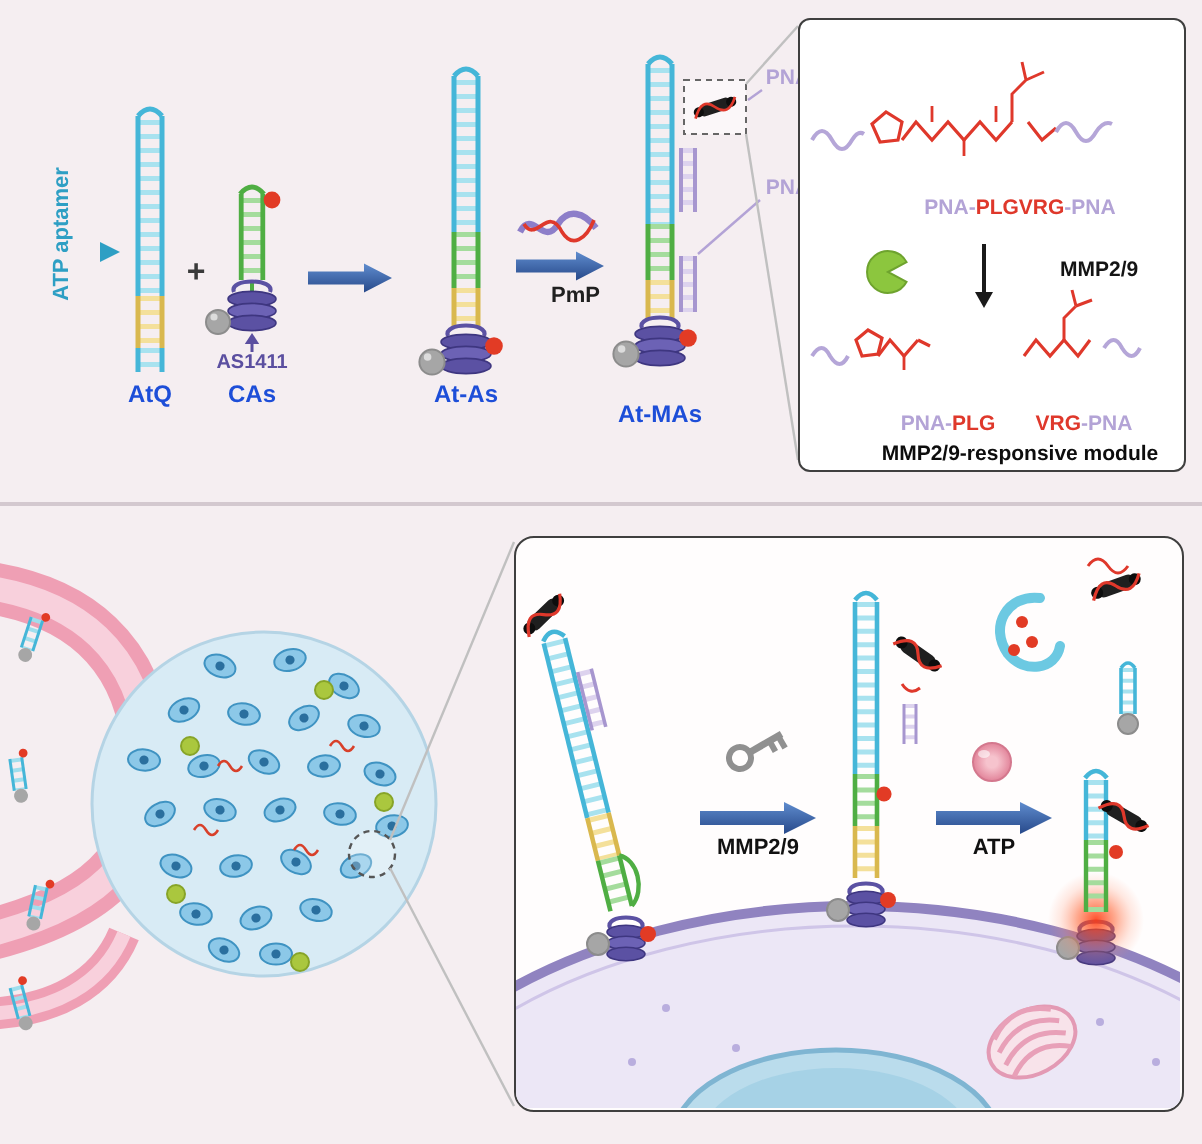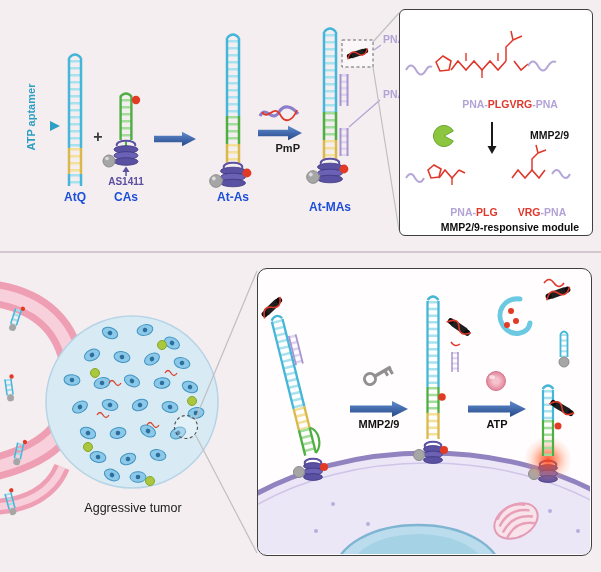--- a/index.html
+++ b/index.html
@@ -268,21 +268,20 @@
       <path d="M147,170 q3,-5 6,0 q3,5 6,0" stroke="#d8402a" stroke-width="1.3" fill="none"></path>
       <path d="M97,160 q3,-5 6,0 q3,5 6,0" stroke="#d8402a" stroke-width="1.3" fill="none"></path>
       <path d="M165,118 q3,-5 6,0 q3,5 6,0" stroke="#d8402a" stroke-width="1.3" fill="none"></path>
       <circle cx="186" cy="172" r="11.5" fill="rgba(255,255,255,0.25)" stroke="#555" stroke-width="1.2" stroke-dasharray="3 2.5"></circle>
     </g>
 
     <line x1="195" y1="165" x2="257" y2="16" stroke="#c0c0c0" stroke-width="1.2"></line>
     <line x1="195" y1="179" x2="257" y2="298" stroke="#c0c0c0" stroke-width="1.2"></line>
   </svg>
 
-  <div class="lbl tumor-lbl">Aggressive tumor</div>
 
   <div class="inset inset-bot">
     <svg width="332" height="285">
       <defs>
         <linearGradient id="agradC" x1="0" y1="0" x2="0" y2="1">
           <stop offset="0" stop-color="#5f8cce"></stop>
             <stop offset="1" stop-color="#27498a"></stop>
         </linearGradient>
         <radialGradient id="glowC">
           <stop offset="0" stop-color="#ff3c14" stop-opacity="0.9"></stop>

